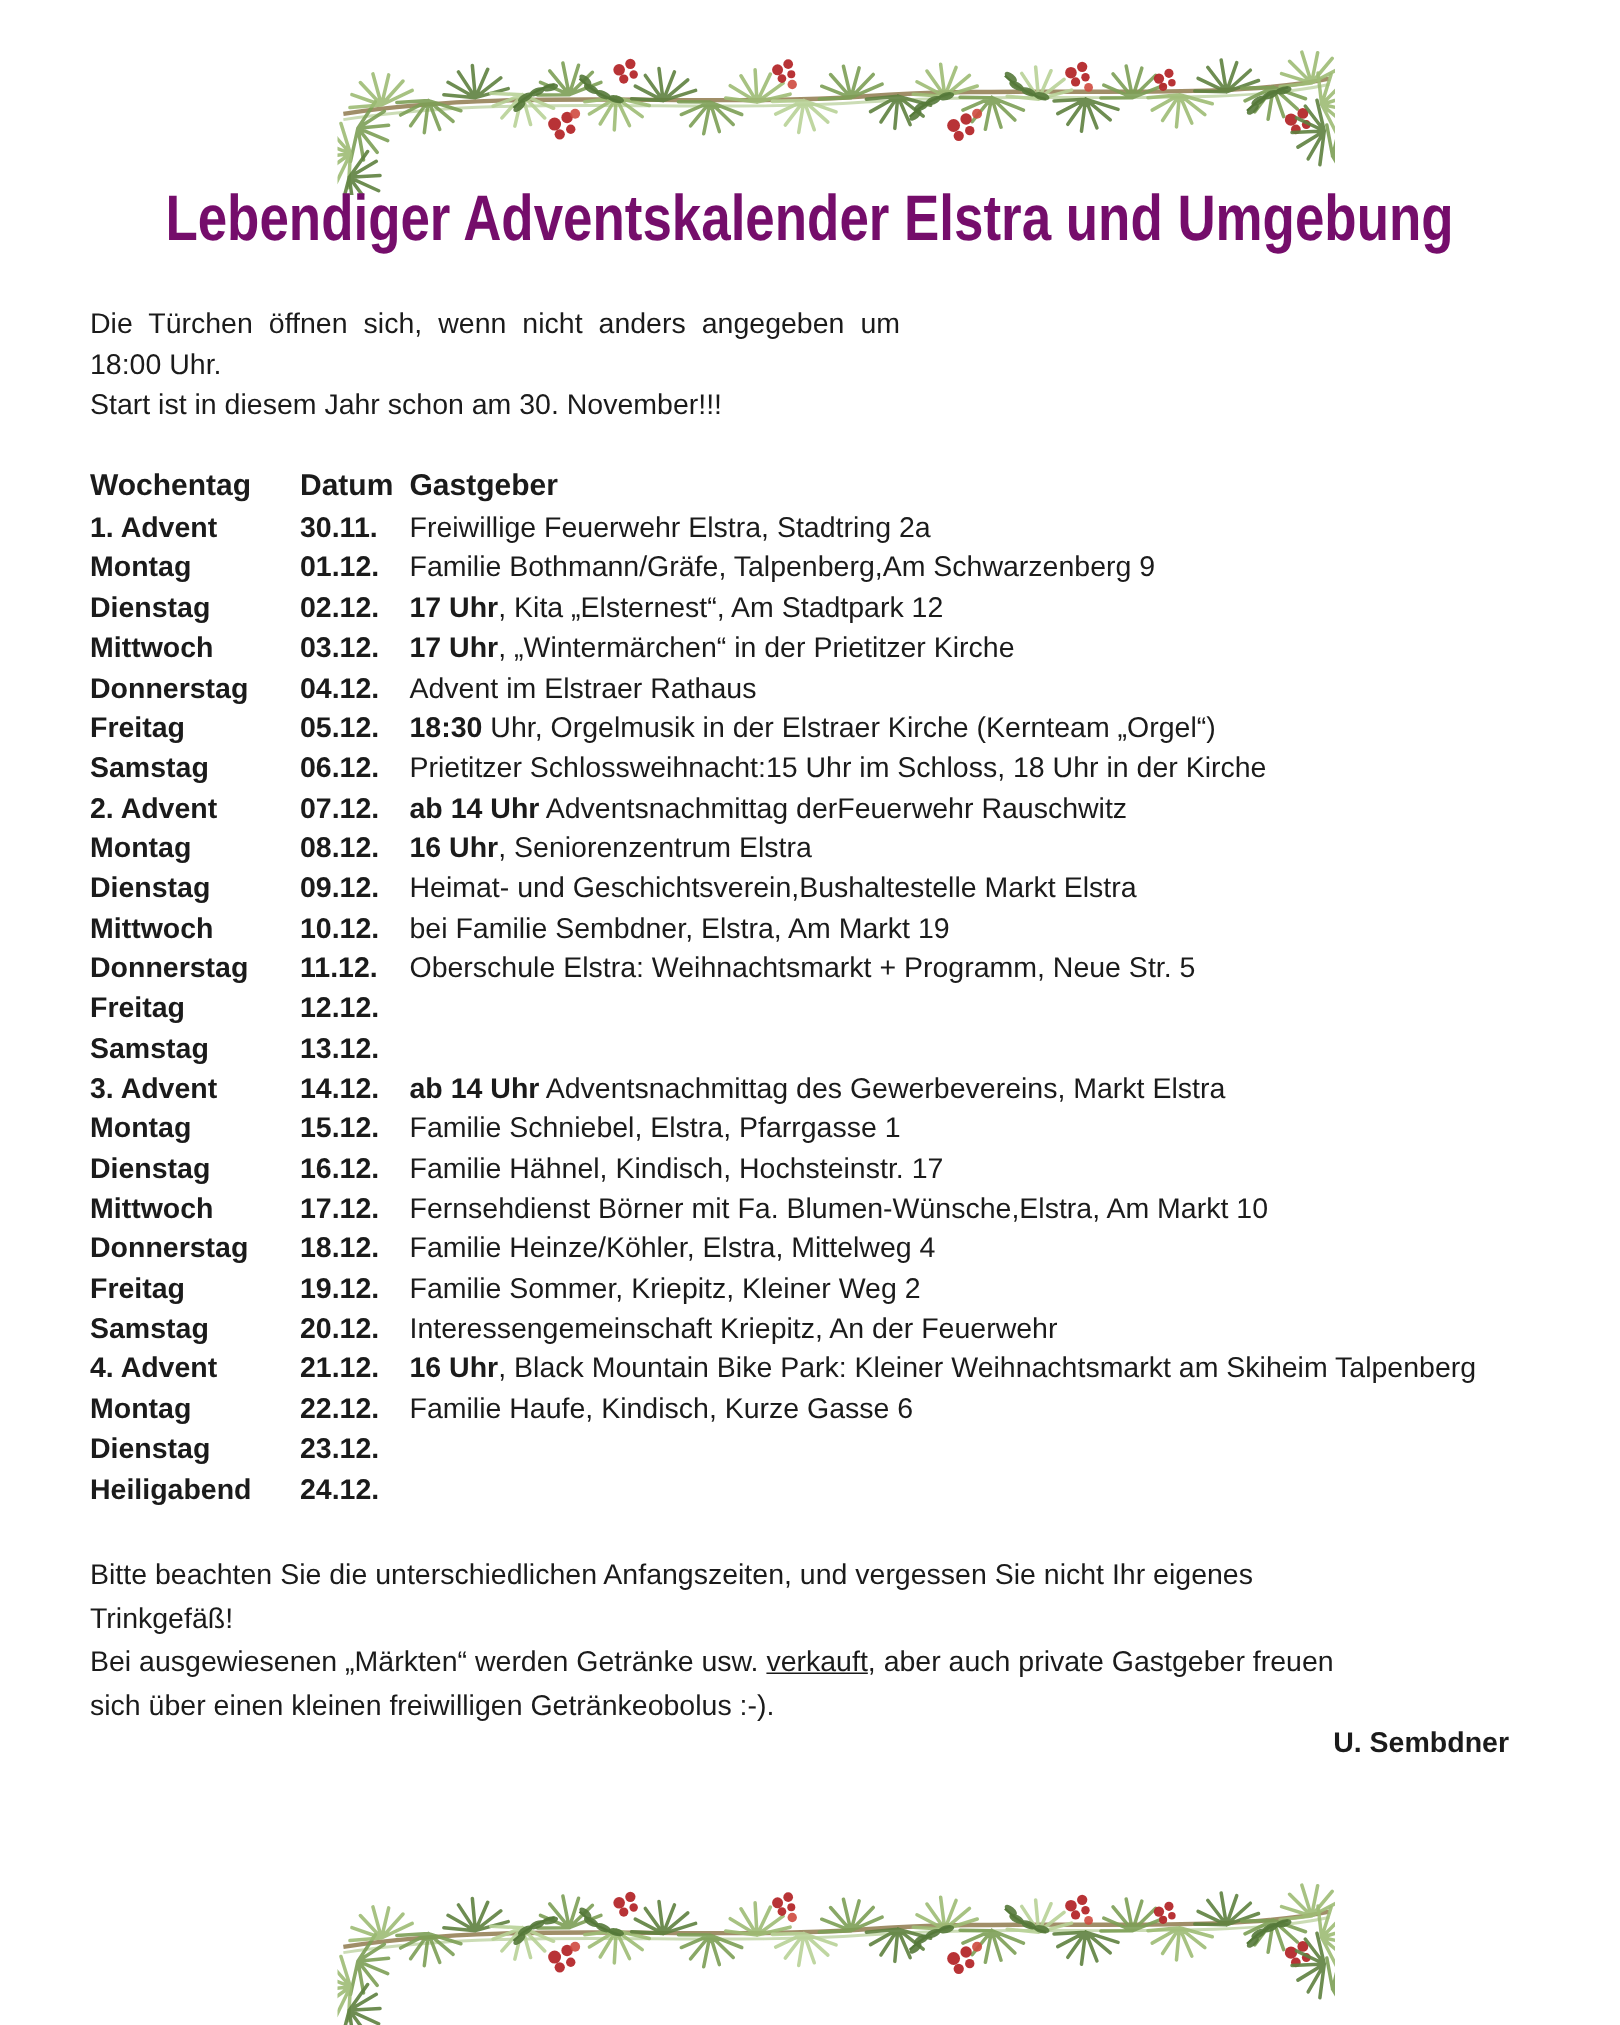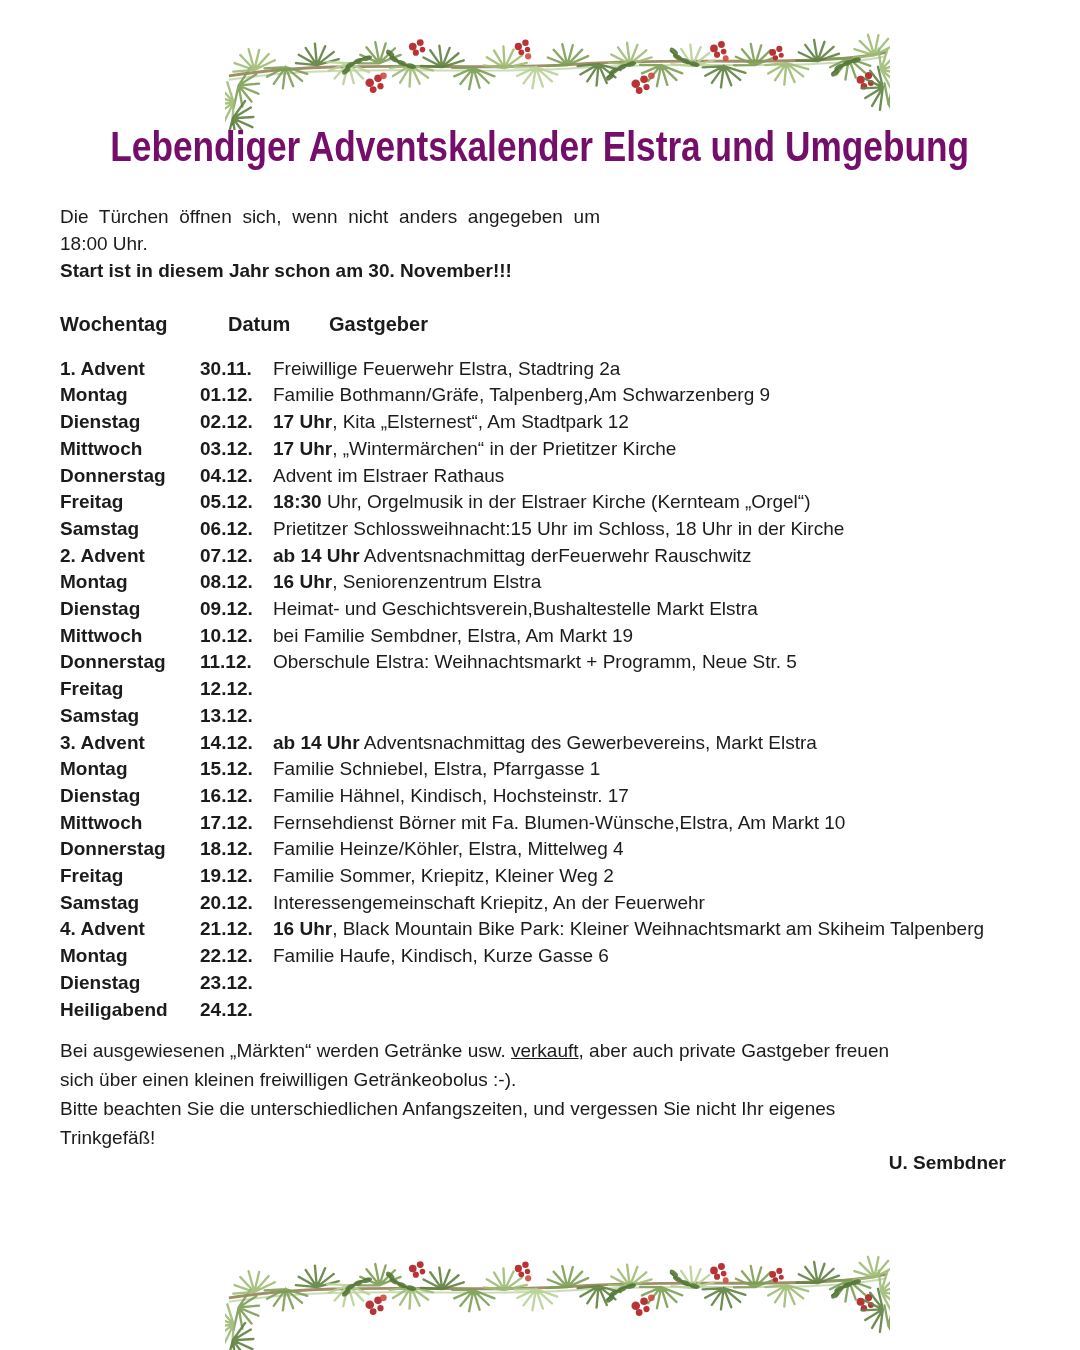--- a/index.html
+++ b/index.html
@@ -39,29 +39,29 @@
     color:#750d6b;
     letter-spacing:0px;
     transform:scaleX(.82);
     transform-origin:50% 50%;
     white-space:nowrap;
   }
 
   
   .intro{position:absolute;left:60px;top:203px;font-size:19px;line-height:27px;}
   .intro-justify{width:540px;text-align:justify;text-align-last:justify;}
-  .intro .bold-line{font-weight:700;margin-top:0;}
+  .intro .bold-line{font-weight:400;margin-top:0;}
 
   
   .schedule{position:absolute;left:60px;top:311px;width:990px;font-size:19px;}
   .srow{display:grid;grid-template-columns:140px 73px 1fr;line-height:26.7px;white-space:nowrap;}
   .srow .c-day{font-weight:700;}
   .srow .c-date{font-weight:700;}
   .head .c-day,.head .c-date,.head .c-host{font-weight:700;font-size:20px;}
-  .head{margin-bottom:18px;gap:28px;}
+  .head{margin-bottom:2px;}
 
   
   .footer{position:absolute;left:60px;top:1036px;width:900px;font-size:19px;line-height:29px;}
   .signature{
     position:absolute;left:0;top:1152px;width:1080px;
     box-sizing:border-box;padding-right:74px;
     text-align:right;font-size:19px;font-weight:700;
   }
 </style>
 </head>
@@ -307,22 +307,22 @@
     </div>
 
     <div class="srow">
       <span class="c-day">Heiligabend</span>
       <span class="c-date">24.12.</span>
     </div>
   </div>
   </div>
 
   <div class="footer">
+    <div><span>Bitte beachten Sie die unterschiedlichen Anfangszeiten, und vergessen Sie nicht Ihr eigenes</span><br><span>Trinkgefäß!</span></div>
     <div><span>Bei ausgewiesenen „Märkten“ werden Getränke usw. </span><span class="u">verkauft</span><span>, aber auch private Gastgeber freuen</span><br><span>sich über einen kleinen freiwilligen Getränkeobolus :-).</span></div>
-    <div><span>Bitte beachten Sie die unterschiedlichen Anfangszeiten, und vergessen Sie nicht Ihr eigenes</span><br><span>Trinkgefäß!</span></div>
   </div>
 
   <div class="signature">U. Sembdner</div>
 
   <svg class="garland bottom" viewBox="0 0 680 120" aria-hidden="true">
     <path d="M4 66 C120 48, 250 62, 360 54 S600 58, 676 42" stroke="#8f7a4e" stroke-width="3" fill="none" opacity=".85"></path>
     <path d="M4 70 C120 52, 250 66, 360 58 S600 62, 676 46" stroke="#a9c584" stroke-width="2" fill="none" opacity=".6"></path>
     <g transform="translate(16,64) rotate(100)">
       <use href="#nd" class="nd g2" transform="translate(12,0) rotate(10)"></use>
       <use href="#nd" class="nd g1" transform="translate(30,2) rotate(-14) scale(1,-1)"></use>

